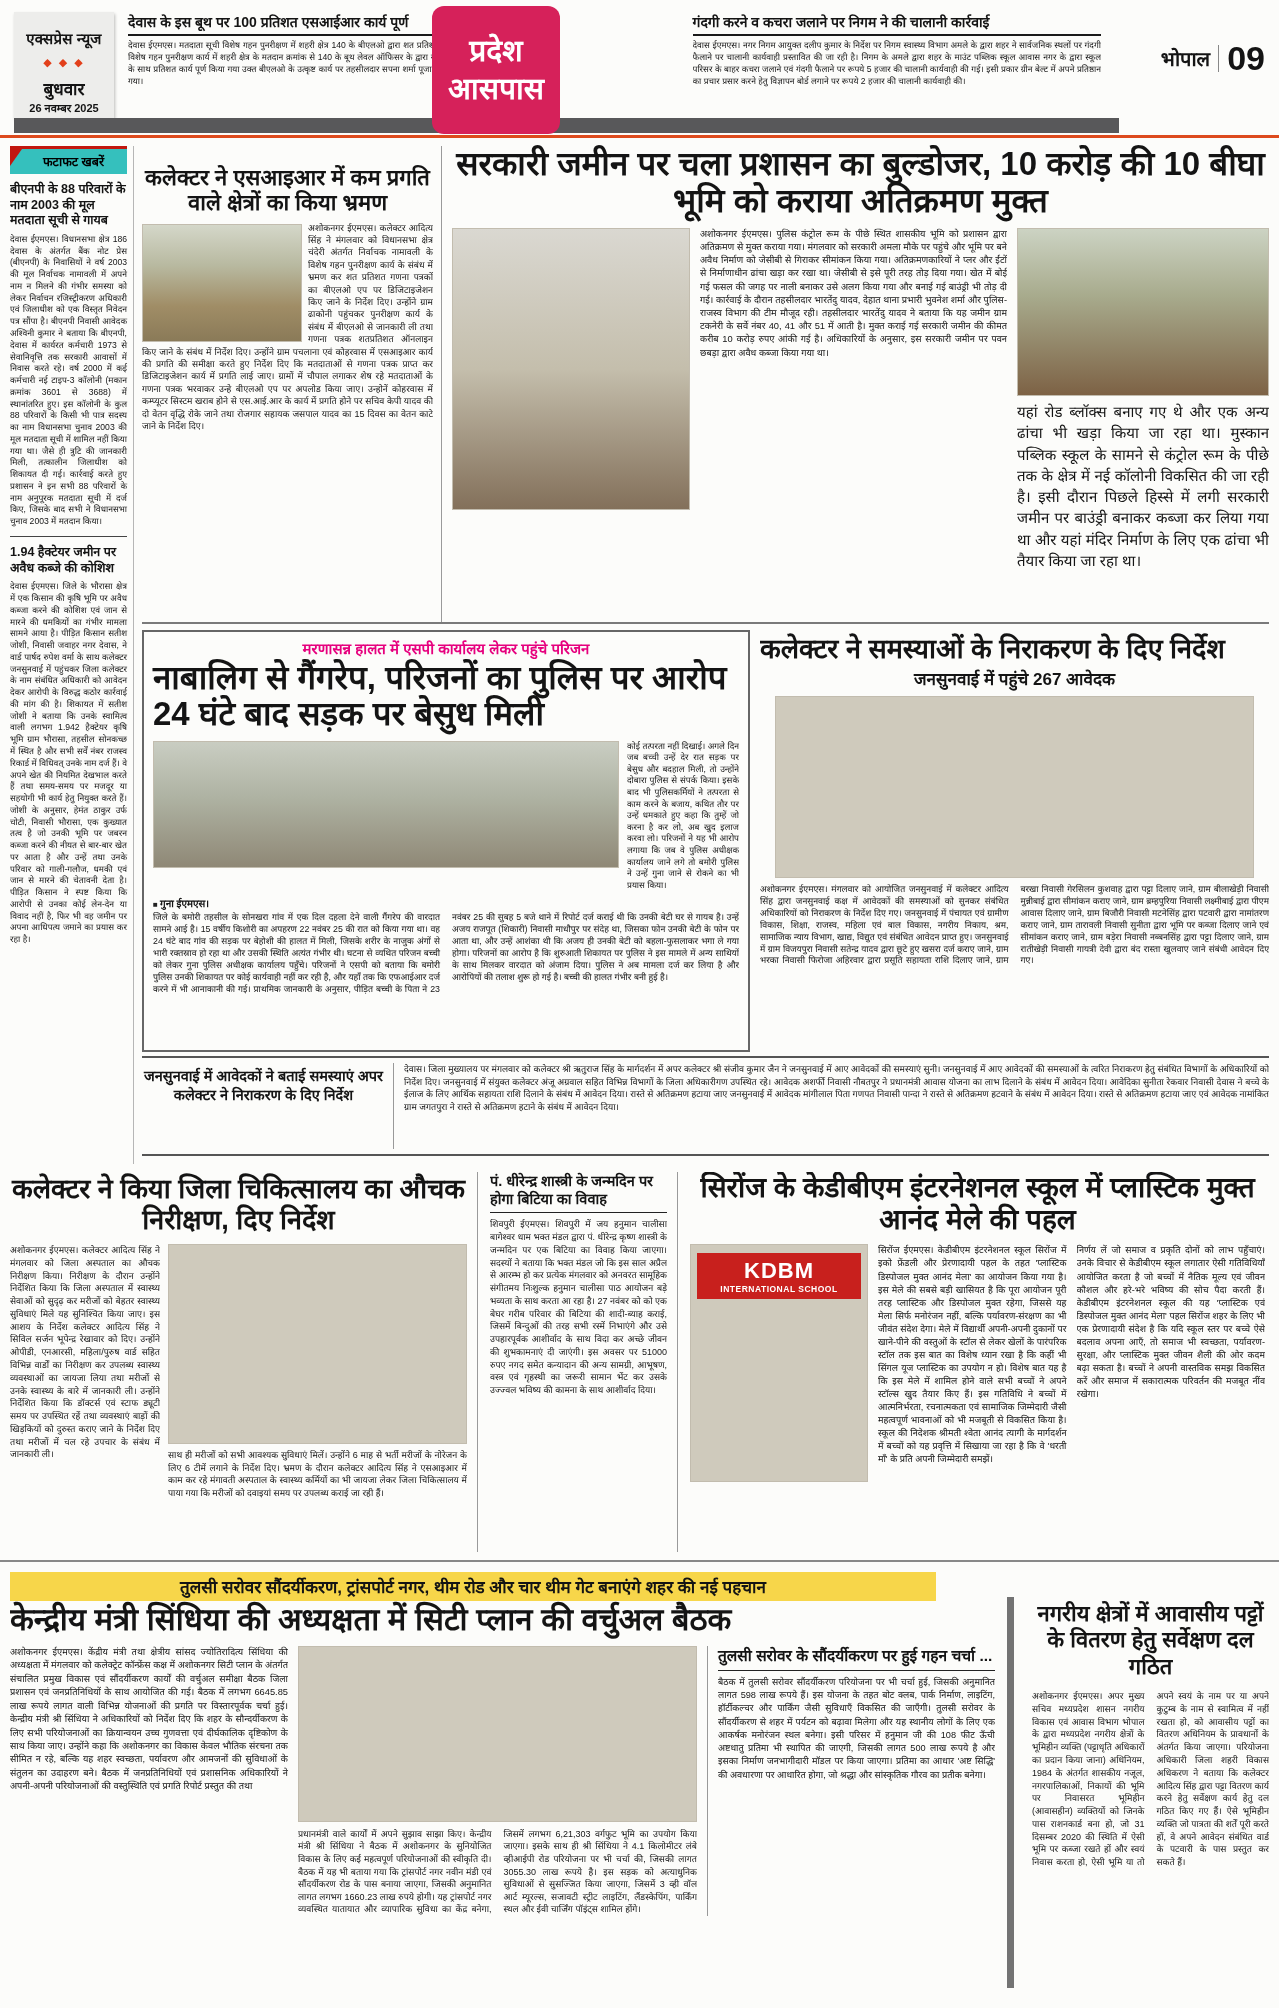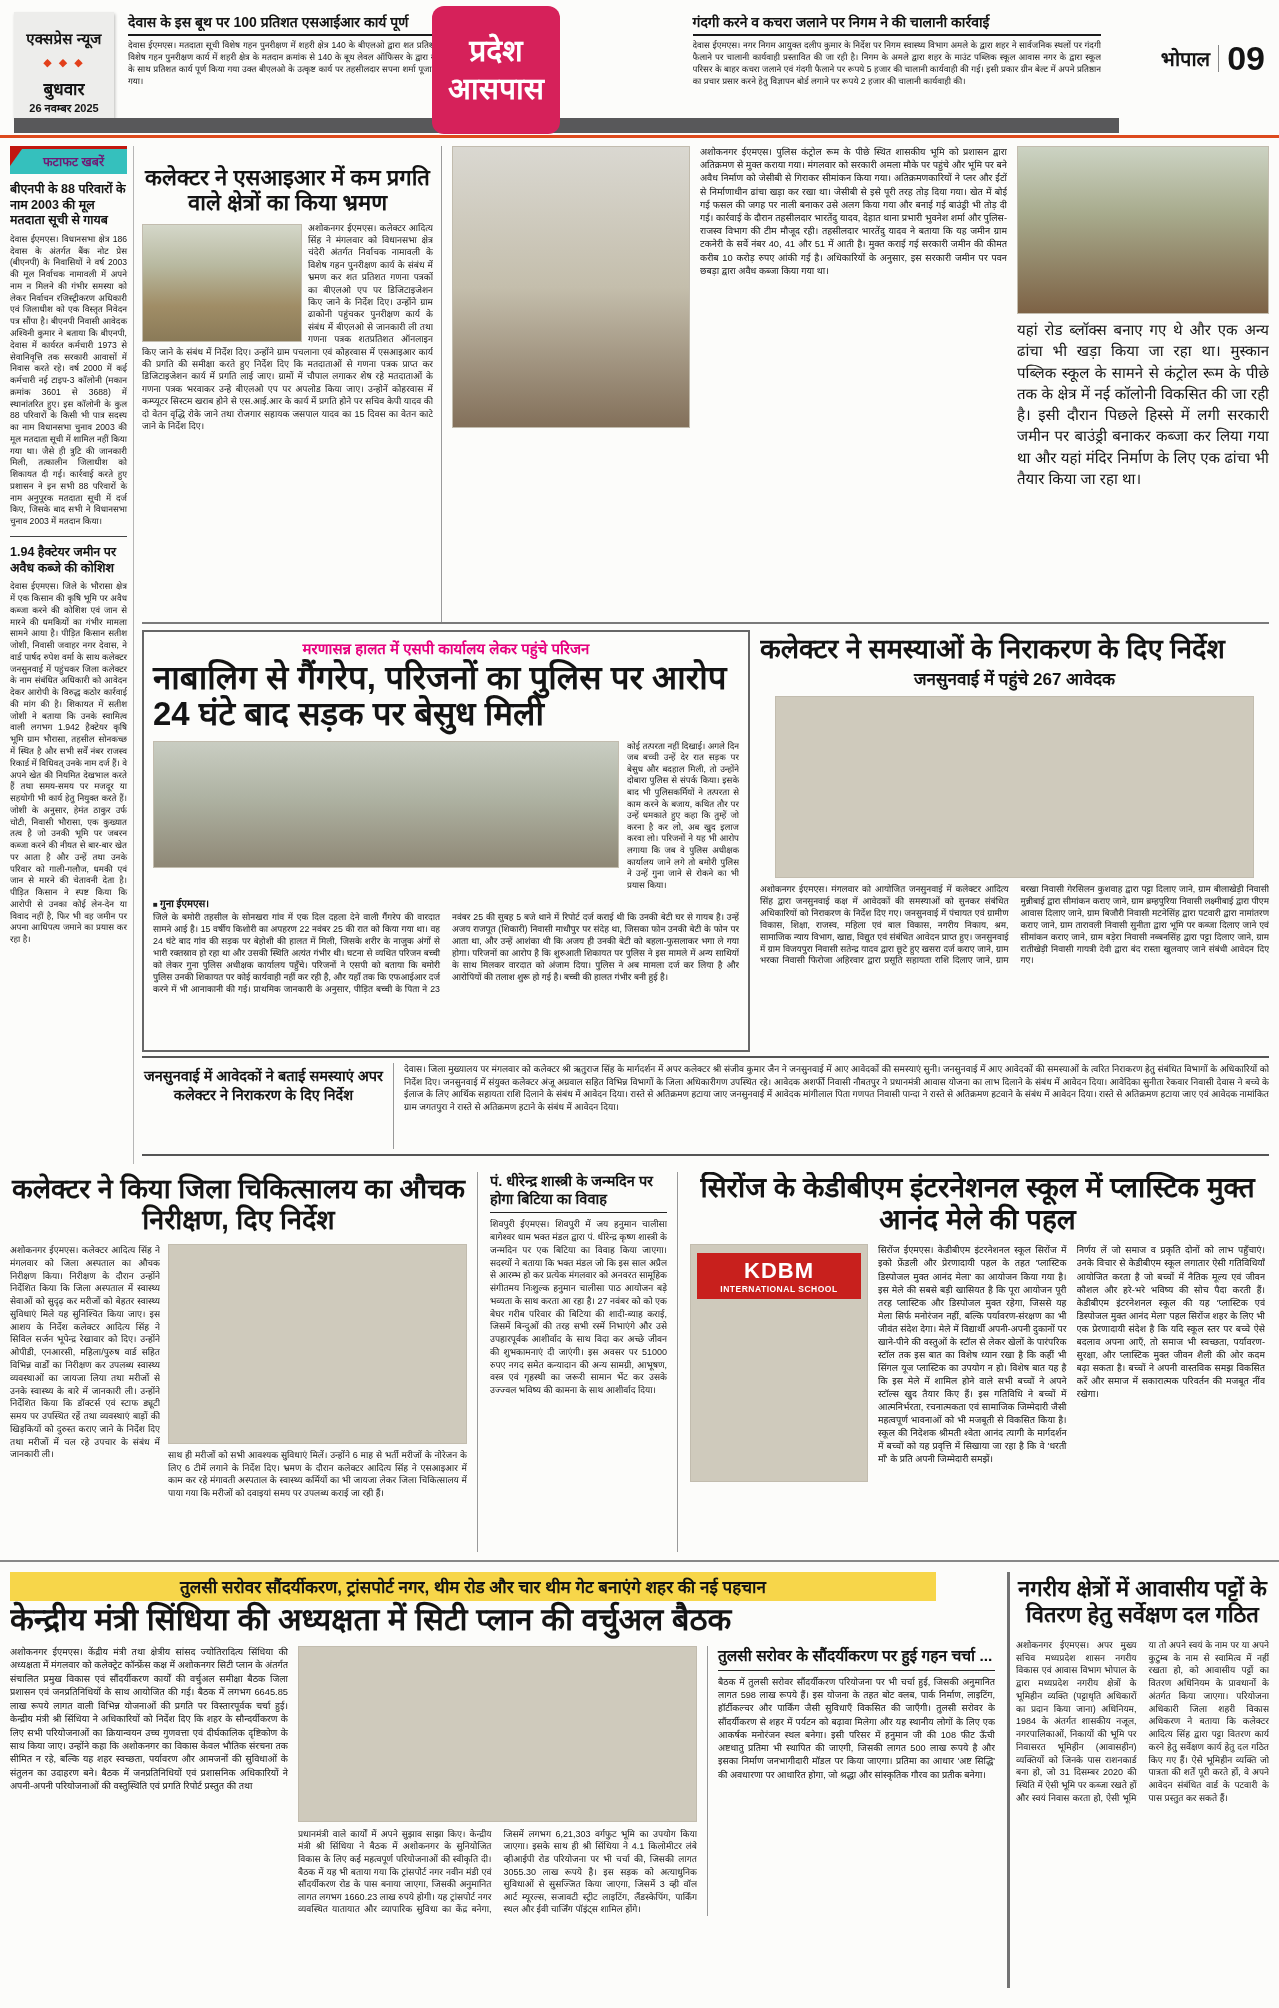--- a/index.html
+++ b/index.html
@@ -20,21 +20,21 @@
   .section-badge { position:absolute; left:432px; top:6px; width:128px; height:128px; background:#d6215a; border-radius:12px; color:#fff; text-align:center; font-weight:bold; font-size:30px; line-height:1.25; padding-top:26px; z-index:3; }
   .pagemark { width:150px; flex:none; display:flex; align-items:center; justify-content:flex-end; gap:8px; padding-bottom:14px; }
   .pagemark-city { font-weight:bold; font-size:20px; border-right:1.5px solid #888; padding-right:8px; }
   .pagemark-no { font-weight:bold; font-size:34px; }
   .band-row { position:relative; height:15px; background:#58585a; margin:0 160px 0 14px; }
   .rule-orange { height:3px; background:#dd4a1d; margin:2px 0 0 0; }
 
   
   .main { display:flex; gap:8px; padding:8px 10px 0 10px; height:1026px; }
   .rail { width:124px; flex:none; border-right:1px solid #b6b6b6; padding-right:6px; overflow:hidden; }
-  .rail-head { position:relative; background:#35c0bd; border-top:3px solid #c2170f; padding:4px 4px 4px 14px; font-weight:bold; font-size:12.5px; color:#701a75; text-align:center; margin-bottom:8px; }
+  .rail-head { position:relative; background:#35c0bd; border-top:3px solid #c2170f; padding:4px 4px 4px 14px; font-weight:bold; font-size:12.5px; color:#000000; text-align:center; margin-bottom:8px; }
   .rail-head::before { content:""; position:absolute; left:0; top:0; border-top:17px solid #c2170f; border-right:12px solid transparent; height:0; width:0; }
   .rail-art { border-bottom:1.5px solid #444; padding-bottom:8px; margin-bottom:8px; }
   .rail-art:last-child { border-bottom:none; }
   .rail-title { font-weight:bold; font-size:12.5px; line-height:1.25; margin-bottom:5px; }
   .rail-body { font-size:8.6px; line-height:1.37; text-align:justify; }
 
   .content { flex:1; min-width:0; display:flex; flex-direction:column; }
 
   
   .row-a { display:flex; gap:10px; height:478px; border-bottom:2px solid #7a7a7a; }
@@ -101,21 +101,21 @@
   .sc-kicker { background:#f7d64a; font-weight:800; font-size:17px; text-align:center; padding:3px 10px; width:94%; margin-bottom:2px; }
   .sc-title { font-weight:800; font-size:31px; line-height:1.12; margin-bottom:8px; }
   .sc-body { display:flex; gap:10px; }
   .sc-col1 { width:278px; flex:none; font-size:9.3px; line-height:1.45; text-align:justify; overflow:hidden; max-height:330px; }
   .sc-mid { flex:1; min-width:0; }
   .sc-photo { width:100%; height:176px; margin-bottom:6px; }
   .sc-midcols { column-count:2; column-gap:12px; font-size:9px; line-height:1.4; text-align:justify; overflow:hidden; max-height:150px; }
   .tulsi { width:288px; flex:none; border-left:1px solid #999; padding-left:10px; }
   .tulsi-title { font-weight:800; font-size:15.5px; line-height:1.3; border-bottom:1.5px solid #222; padding-bottom:4px; margin-bottom:5px; }
   .tulsi-body { font-size:9.2px; line-height:1.44; text-align:justify; overflow:hidden; max-height:290px; }
-  .pattas { width:262px; flex:none; border-left:3px solid #737373; padding-left:6px; overflow:hidden; }
+  .pattas { width:262px; flex:none; border-left:7px solid #737373; padding-left:18px; overflow:hidden;margin-top:25px; }
   .pattas-title { font-weight:800; font-size:22px; line-height:1.2; text-align:center; margin:4px 0 10px; }
   .pattas-cols { column-count:2; column-gap:12px; font-size:9px; line-height:1.42; text-align:justify; overflow:hidden; max-height:300px; }
 
   
   .photo { position:relative; overflow:hidden; border:1px solid #c2bcae; background:#cfcabc; }
   .ph-sirvisit { background:linear-gradient(180deg,#d4d7c9 0%,#b8b9a0 35%,#a08d66 70%,#8a7a58 100%); }
   .ph-jcb1 { background:linear-gradient(180deg,#dad8d1 0%,#c4beac 50%,#83705a 100%); }
   .ph-jcb2 { background:linear-gradient(180deg,#ccd3c3 0%,#a8ab8d 40%,#7d6245 100%); }
   .ph-street { background:linear-gradient(180deg,#c9cdc2 0%,#aeb2a2 45%,#8f8876 100%); }
   .ph-office { background:linear-gradient(180deg,#b folio; }
@@ -188,20 +188,21 @@
             <div class="photo ph-sirvisit sir-photo">
               <span class="shape ppl" style="left:12%;bottom:10%;width:9%;height:48%;"></span>
               <span class="shape ppl" style="left:28%;bottom:12%;width:9%;height:46%;"></span>
               <span class="shape ppl" style="left:46%;bottom:11%;width:9%;height:44%;"></span>
               <span class="shape veh" style="left:68%;bottom:14%;width:28%;height:38%;"></span>
             </div>
             <span>अशोकनगर ईएमएस। कलेक्टर आदित्य सिंह ने मंगलवार को विधानसभा क्षेत्र चंदेरी अंतर्गत निर्वाचक नामावली के विशेष गहन पुनरीक्षण कार्य के संबंध में भ्रमण कर शत प्रतिशत गणना पत्रकों का बीएलओ एप पर डिजिटाइजेशन किए जाने के निर्देश दिए। उन्होंने ग्राम ढाकोनी पहुंचकर पुनरीक्षण कार्य के संबंध में बीएलओ से जानकारी ली तथा गणना पत्रक शतप्रतिशत ऑनलाइन किए जाने के संबंध में निर्देश दिए। उन्होंने ग्राम पचलाना एवं कोहरवास में एसआइआर कार्य की प्रगति की समीक्षा करते हुए निर्देश दिए कि मतदाताओं से गणना पत्रक प्राप्त कर डिजिटाइजेशन कार्य में प्रगति लाई जाए। ग्रामों में चौपाल लगाकर शेष रहे मतदाताओं के गणना पत्रक भरवाकर उन्हे बीएलओ एप पर अपलोड किया जाए। उन्होनें कोहरवास में कम्प्यूटर सिस्टम खराब होने से एस.आई.आर के कार्य में प्रगति होने पर सचिव केपी यादव की दो वेतन वृद्धि रोके जाने तथा रोजगार सहायक जसपाल यादव का 15 दिवस का वेतन काटे जाने के निर्देश दिए।</span>
           </div>
         </div>
         <div class="bz">
+          <div class="bz-title">सरकारी जमीन पर चला प्रशासन का बुल्डोजर, 10 करोड़ की 10 बीघा भूमि को कराया अतिक्रमण मुक्त</div>
           <div class="bz-row">
             <div class="photo ph-jcb1 bz-photo1">
               <span class="shape struct"></span>
               <span class="shape jcb-cab"></span>
               <span class="shape jcb-arm"></span>
             </div>
             <div class="bz-text1">अशोकनगर ईएमएस। पुलिस कंट्रोल रूम के पीछे स्थित शासकीय भूमि को प्रशासन द्वारा अतिक्रमण से मुक्त कराया गया। मंगलवार को सरकारी अमला मौके पर पहुंचे और भूमि पर बने अवैध निर्माण को जेसीबी से गिराकर सीमांकन किया गया। अतिक्रमणकारियों ने प्लर और ईंटों से निर्माणाधीन ढांचा खड़ा कर रखा था। जेसीबी से इसे पूरी तरह तोड़ दिया गया। खेत में बोई गई फसल की जगह पर नाली बनाकर उसे अलग किया गया और बनाई गई बाउंड्री भी तोड़ दी गई। कार्रवाई के दौरान तहसीलदार भारतेंदु यादव, देहात थाना प्रभारी भुवनेश शर्मा और पुलिस-राजस्व विभाग की टीम मौजूद रही। तहसीलदार भारतेंदु यादव ने बताया कि यह जमीन ग्राम टकनेरी के सर्वे नंबर 40, 41 और 51 में आती है। मुक्त कराई गई सरकारी जमीन की कीमत करीब 10 करोड़ रुपए आंकी गई है। अधिकारियों के अनुसार, इस सरकारी जमीन पर पवन छबड़ा द्वारा अवैध कब्जा किया गया था।</div>
             <div class="bz-right">
               <div class="photo ph-jcb2 bz-photo2">
                 <span class="shape jcb-cab" style="left:6%;bottom:30%;width:26%;height:22%;"></span>

